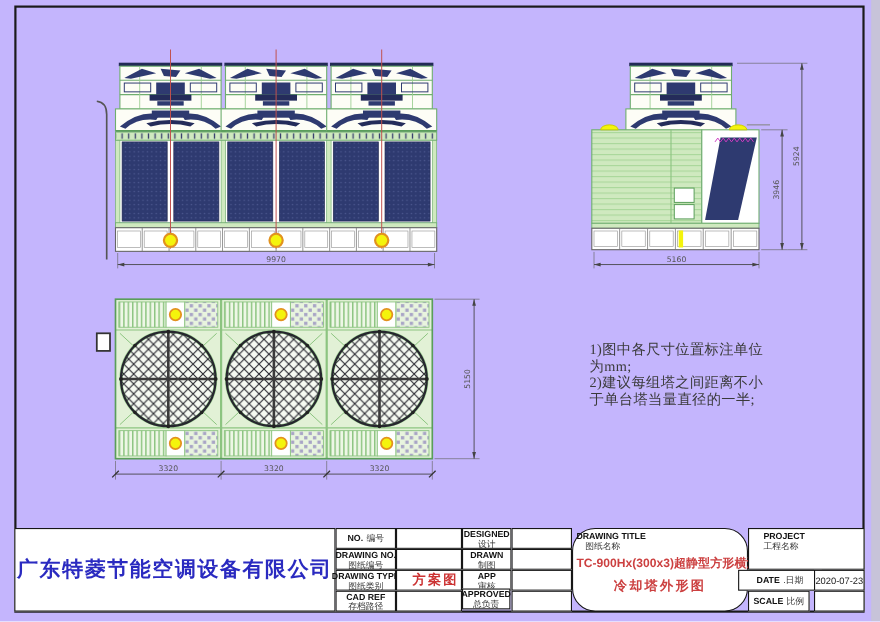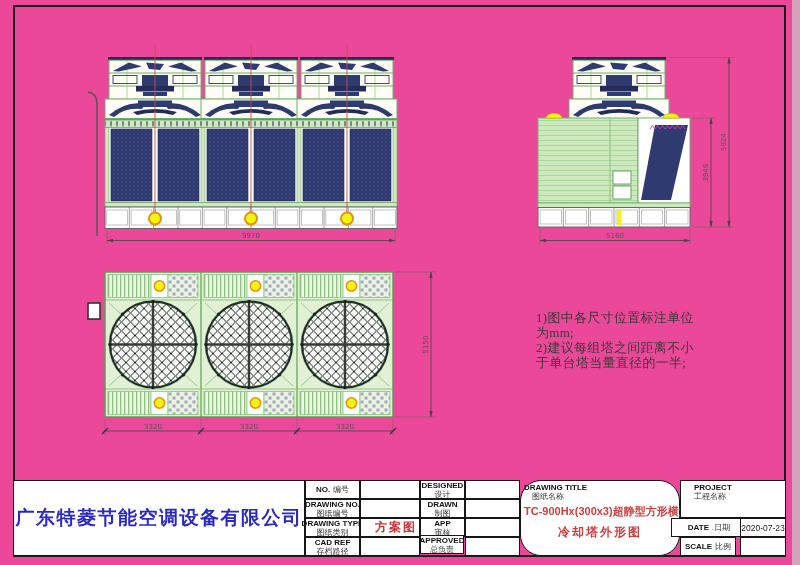--- a/index.html
+++ b/index.html
@@ -1,16 +1,16 @@
 <!DOCTYPE html>
 <html><head>
 <meta charset="utf-8">
 <style>
   html,body{margin:0;padding:0;background:#ffffff;}
-  .page{position:relative;width:800px;height:565px;background:#ec4899;overflow:hidden;
+  .page{position:relative;width:800px;height:565px;background:#c4b5fd;overflow:hidden;
         font-family:"Liberation Sans",sans-serif;}
   .frame{position:absolute;left:13px;top:5px;width:773px;height:552px;
          border:2px solid #1b1b1b;box-sizing:border-box;}
   svg.canvas{position:absolute;left:0;top:0;}
   .dim{font-size:7px;fill:#555;font-family:"DejaVu Sans",sans-serif;}
   
   .notes{position:absolute;left:536px;top:310px;width:186px;color:#3a3a3a;
          font-family:"Liberation Serif",serif;font-size:13px;line-height:15px;letter-spacing:.3px;}
   
   .tb-cell{position:absolute;box-sizing:border-box;border:1px solid #161616;background:#fff;}

